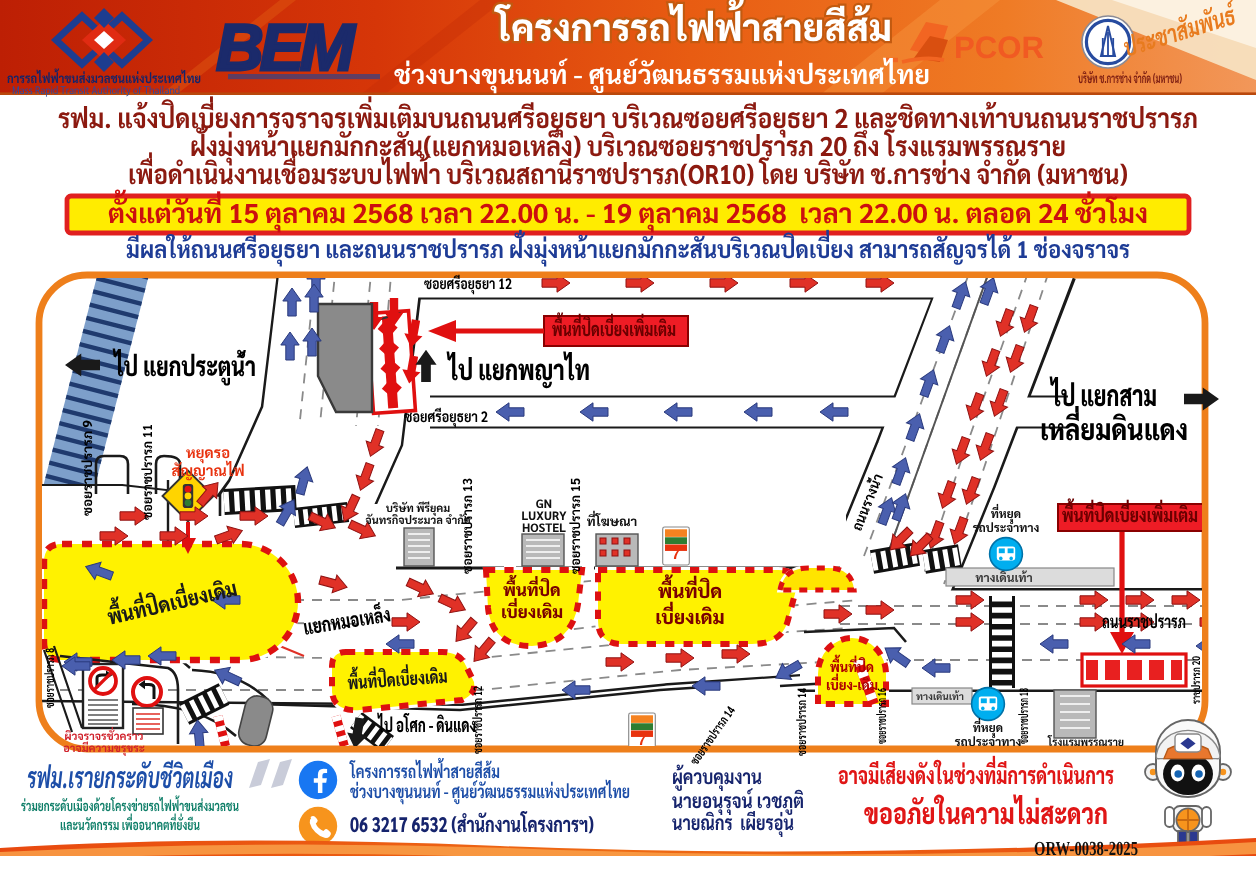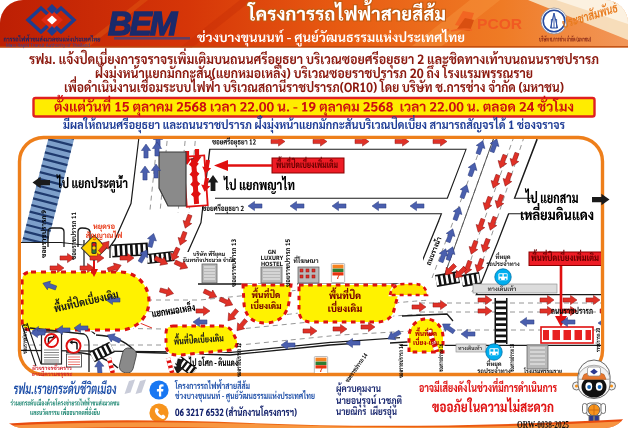--- a/index.html
+++ b/index.html
@@ -1,15 +1,15 @@
 <!DOCTYPE html>
 <html><head><meta charset="utf-8">
 <style>
 html,body{margin:0;padding:0;background:#fff;font-family:"Liberation Sans",sans-serif;}
-#pg{position:relative;width:628px;height:428px;overflow:hidden;border-radius:23px;}
+#pg{position:relative;width:628px;height:428px;overflow:hidden;}
 </style></head>
 <body>
 <div id="pg">
 <svg width="628" height="444" viewBox="0 0 628 444">
 <defs>
 <linearGradient id="hdr" x1="0" y1="0" x2="1" y2="0">
  <stop offset="0" stop-color="#bd1f04"></stop>
  <stop offset="0.3" stop-color="#d63608"></stop>
  <stop offset="0.55" stop-color="#e85c12"></stop>
  <stop offset="0.8" stop-color="#ef7b25"></stop>

